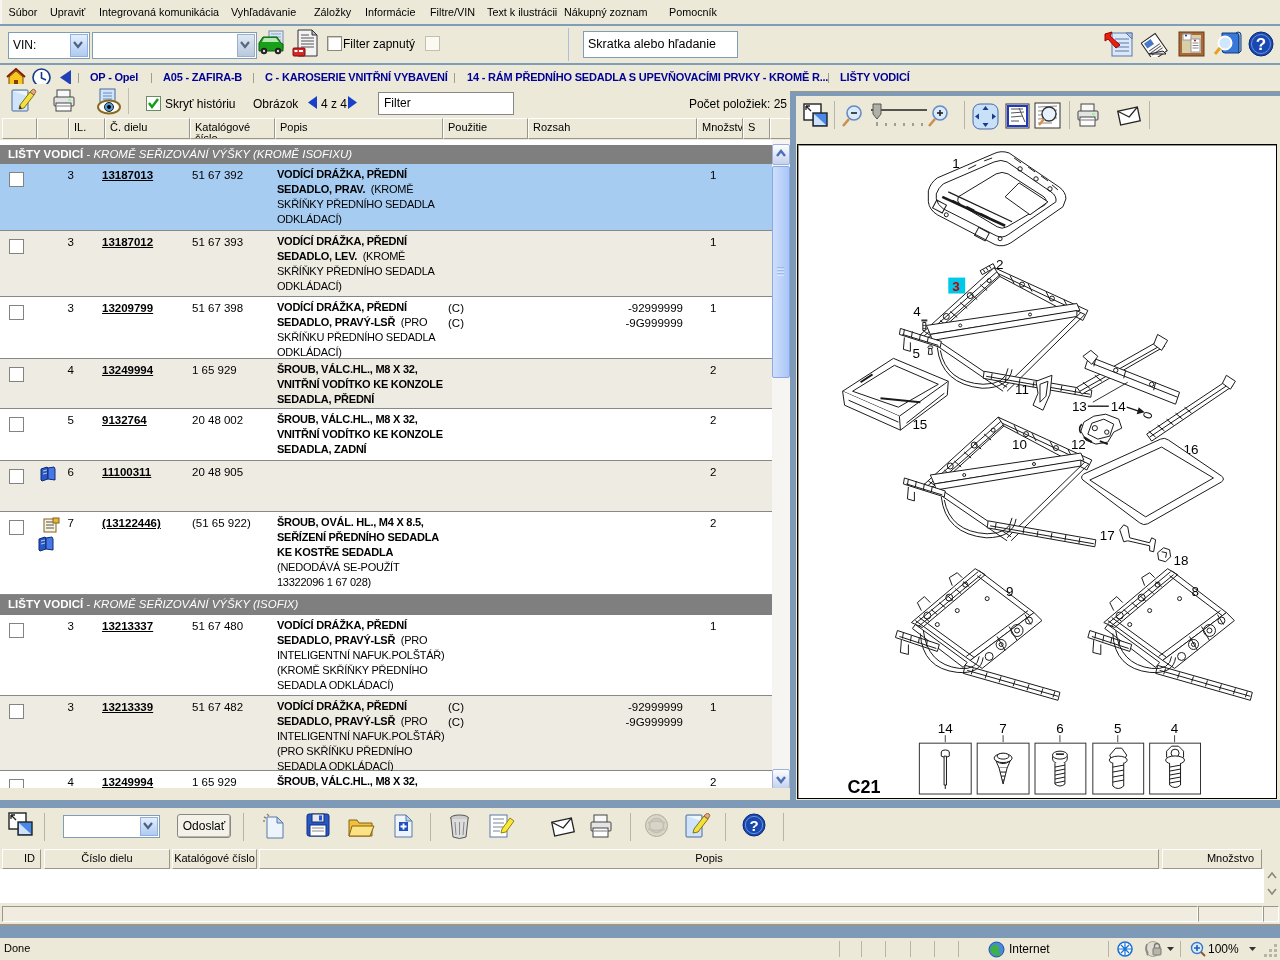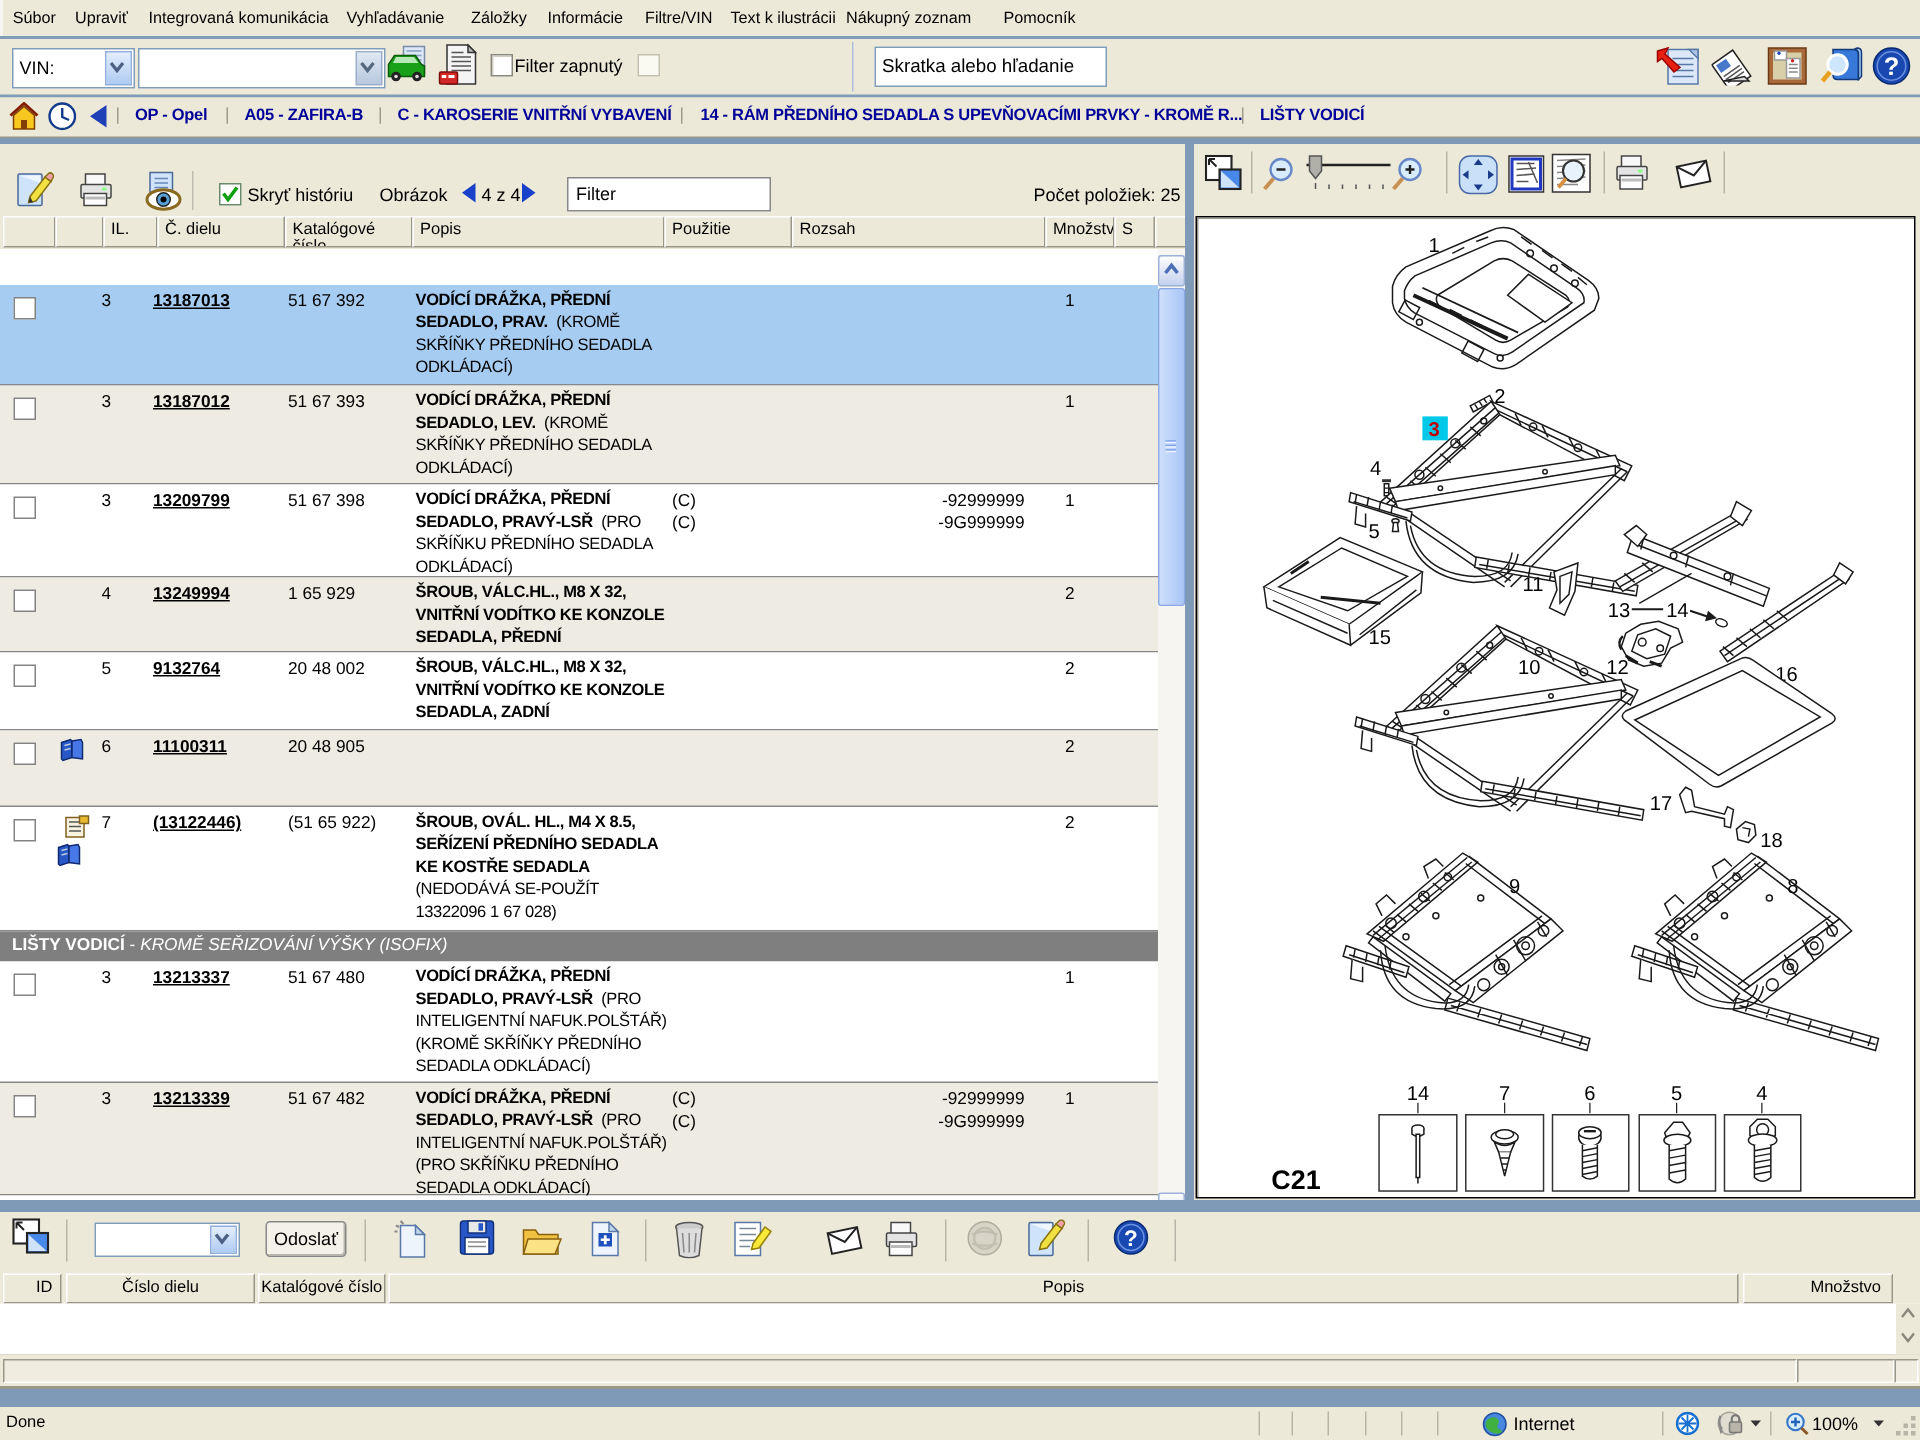--- a/index.html
+++ b/index.html
@@ -171,21 +171,21 @@
   <span class="abs link" style="left:163px;top:6px;">A05 - ZAFIRA-B</span>
   <span class="abs" style="left:252px;top:6px;color:#9a9789;">|</span>
   <span class="abs link" style="left:265px;top:6px;">C - KAROSERIE VNITŘNÍ VYBAVENÍ</span>
   <span class="abs" style="left:453px;top:6px;color:#9a9789;">|</span>
   <span class="abs link" style="left:467px;top:6px;">14 - RÁM PŘEDNÍHO SEDADLA S UPEVŇOVACÍMI PRVKY - KROMĚ R...</span>
   <span class="abs" style="left:827px;top:6px;color:#9a9789;">|</span>
   <span class="abs link" style="left:840px;top:6px;">LIŠTY VODICÍ</span>
 </div>
 <div class="abs" style="left:0;top:92px;width:1280px;height:4px;background:#7e9ab6;"></div>
 
-<div class="abs beige" style="left:0;top:110px;width:790px;height:704px;overflow:hidden;">
+<div class="abs beige" style="left:0;top:84px;width:790px;height:704px;overflow:hidden;">
 
   <div class="abs" id="ltb" style="left:0;top:0;width:790px;height:34px;">
 
     <svg class="abs" style="left:10px;top:4px;" width="27" height="27" viewBox="0 0 27 27">
       <rect x="2" y="2" width="16" height="21" rx="1" fill="#cfe4fa" stroke="#4a6a9a"></rect>
       <path d="M3 3 L17 3 L17 8 Z" fill="#eef6ff"></path>
       <path d="M10 17 L20 4 L24 7 L14 20 L9 21 Z" fill="#f0e040" stroke="#867010"></path>
       <path d="M20 4 L24 7 L25 5 A2 2 0 0 0 22 2 Z" fill="#f2a0a8" stroke="#867010"></path>
       <path d="M10 17 L12 21 L9 21 Z" fill="#333"></path>
     </svg>
@@ -236,20 +236,21 @@
     <div class="hdrcell" style="left:190px;width:85px;">Katalógové<br>číslo</div>
     <div class="hdrcell" style="left:275px;width:168px;">Popis</div>
     <div class="hdrcell" style="left:443px;width:85px;">Použitie</div>
     <div class="hdrcell" style="left:528px;width:169px;">Rozsah</div>
     <div class="hdrcell" style="left:697px;width:46px;">Množstv</div>
     <div class="hdrcell" style="left:743px;width:27px;">S</div>
     <div class="hdrcell" style="left:770px;width:20px;border-right:none;"></div>
   </div>
 
   <div class="abs" id="rows" style="left:0;top:56px;width:772px;height:648px;background:#fff;">
+    <div class="sech" style="top:5px;"><b>LIŠTY VODICÍ</b> - <i>KROMĚ SEŘIZOVÁNÍ VÝŠKY (KROMĚ ISOFIXU)</i></div>
     <div class="row" style="top:24px;height:67px;background:#a6ccf2;">
       <div class="cb"></div>
         <div class="il">3</div>
         <div class="pn">13187013</div>
         <div class="cat">51 67 392</div>
       <div class="des"><b>VODÍCÍ DRÁŽKA, PŘEDNÍ<br>SEDADLO, PRAV.</b>&nbsp;&nbsp;(KROMĚ<br>SKŘÍŇKY PŘEDNÍHO SEDADLA<br>ODKLÁDACÍ)</div>
       <div class="qty">1</div>
     </div>
     <div class="row" style="top:91px;height:66px;background:#eeece2;">
       <div class="cb"></div>

